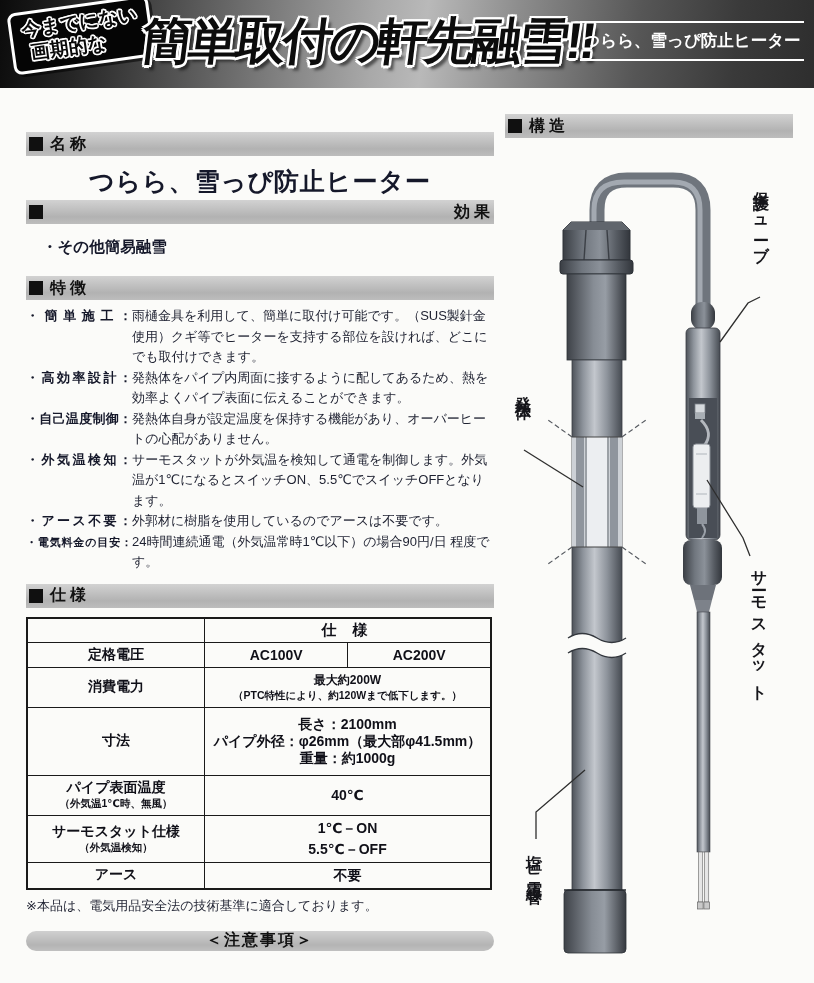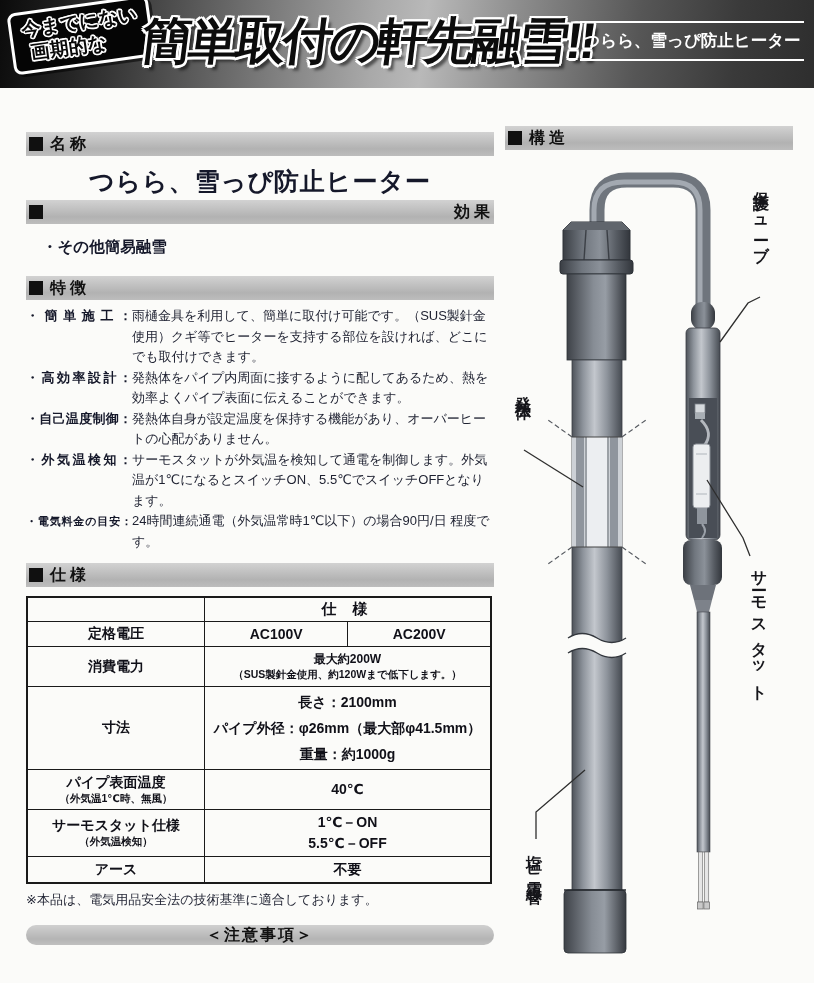--- a/index.html
+++ b/index.html
@@ -69,33 +69,33 @@
     margin-top:9px;width:466px;border-collapse:collapse;
     border:2px solid #1a1a1a;table-layout:fixed;color:#101018;
   }
   table.spec td{border:1px solid #1a1a1a;text-align:center;vertical-align:middle;padding:2px 4px;}
   table.spec .c1{width:168px;font-weight:bold;font-size:14px;}
   table.spec .hrow td{height:18px;font-weight:bold;font-size:15px;letter-spacing:6px;}
   table.spec .vrow td{height:20px;font-size:14px;font-weight:bold;}
   .cell-main{font-size:12px;font-weight:bold;display:block;}
   .cell-note{font-size:10.5px;font-weight:bold;display:block;}
   .preline{white-space:pre-line;}
-  td.dims{text-align:left;padding-left:12px;font-size:14px;font-weight:bold;line-height:26px;}
+  td.dims{text-align:left;padding-left:12px;font-size:14px;font-weight:bold;line-height:17px;}
   .sublbl{display:block;font-size:10.5px;font-weight:bold;}
   td.midval{font-size:14px;font-weight:bold;line-height:21px;}
   .footnote{margin-top:7px;font-size:13px;color:#1d2030;}
   
   .caution-bar{
     margin-top:16px;height:20px;
     background:linear-gradient(to bottom,#d0d0d0,#b4b4b4 70%,#c0c0c0);
     display:flex;align-items:center;justify-content:center;
     font-weight:bold;font-size:16px;letter-spacing:2px;color:#111;border-radius:12px;
   }
   
-  .right-bar{position:absolute;left:505px;top:126px;width:285px;}
+  .right-bar{position:absolute;left:505px;top:114px;width:285px;}
   .diagram{position:absolute;left:498px;top:142px;width:312px;height:838px;}
   .dlabel{
     position:absolute;writing-mode:vertical-rl;text-orientation:mixed;
     font-size:16px;font-weight:600;letter-spacing:4px;color:#15151a;white-space:nowrap;
   }
 </style>
 </head>
 <body>
 
 <header class="banner">
@@ -138,20 +138,24 @@
       <span class="flabel">・高効率設計：</span>
       <span class="ftext">発熱体をパイプ内周面に接するように配してあるため、熱を効率よくパイプ表面に伝えることができます。</span>
     </div>
     <div class="feat">
       <span class="flabel">・自己温度制御：</span>
       <span class="ftext">発熱体自身が設定温度を保持する機能があり、オーバーヒートの心配がありません。</span>
     </div>
     <div class="feat">
       <span class="flabel">・外気温検知：</span>
       <span class="ftext">サーモスタットが外気温を検知して通電を制御します。外気温が1℃になるとスイッチON、5.5℃でスイッチOFFとなります。</span>
+    </div>
+    <div class="feat">
+      <span class="flabel">・アース不要：</span>
+      <span class="ftext">外郭材に樹脂を使用しているのでアースは不要です。</span>
     </div>
     <div class="feat">
       <span class="flabel small">・電気料金の目安：</span>
       <span class="ftext">24時間連続通電（外気温常時1℃以下）の場合90円/日 程度です。</span>
     </div>
   </div>
 
   <div class="sec-bar bar4">
     <span class="sq"></span>
     <span class="lbl">仕様</span>
@@ -165,21 +169,21 @@
     </tr>
     <tr class="vrow">
       <td class="c1">定格電圧</td>
       <td>AC100V</td>
       <td>AC200V</td>
     </tr>
     <tr style="height:40px;">
       <td class="c1">消費電力</td>
       <td colspan="2">
         <span class="cell-main">最大約200W</span>
-        <span class="cell-note">（SUS製針金使用、約120Wまで低下します。）</span>
+        <span class="cell-note">（PTC特性により、約120Wまで低下します。）</span>
       </td>
     </tr>
     <tr style="height:68px;">
       <td class="c1">寸法</td>
       <td colspan="2" class="dims preline">長さ：2100mm
 パイプ外径：φ26mm（最大部φ41.5mm）
 重量：約1000g</td>
     </tr>
     <tr style="height:40px;">
       <td class="c1">

